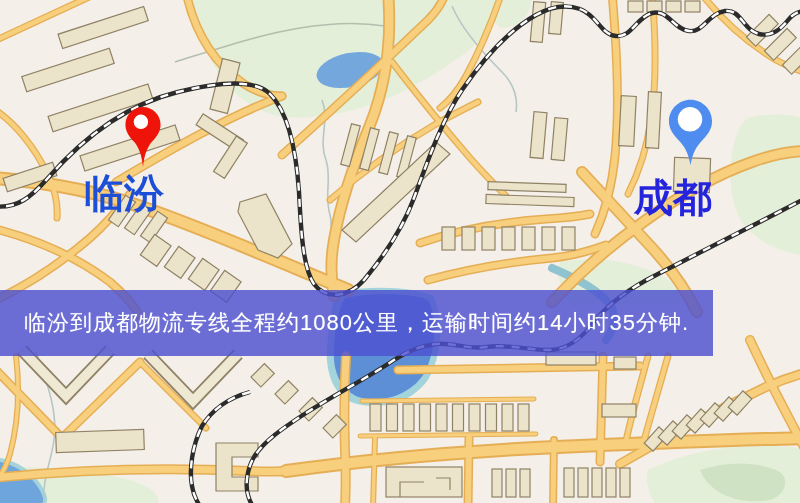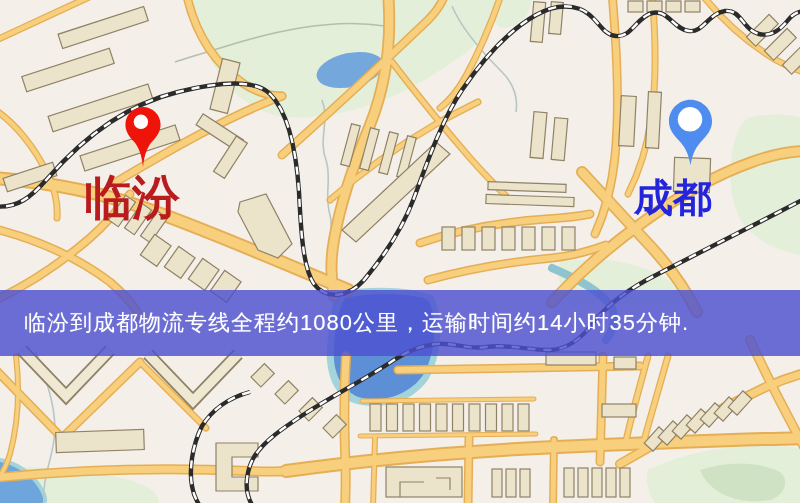--- a/index.html
+++ b/index.html
@@ -6,24 +6,24 @@
   #stage{
     position:relative;width:800px;height:503px;overflow:hidden;
     font-family:"Liberation Sans",sans-serif;background:#f4efe8;
   }
   #mapsvg{position:absolute;left:0;top:0;}
   .pin{position:absolute;}
   .city-label{
     position:absolute;font-family:"Liberation Serif","DejaVu Serif",serif;
     font-weight:bold;white-space:nowrap;line-height:1;
   }
-  #label-origin{left:84px;top:174px;font-size:48px;color:#b91c1c;font-family:Liberation Serif, serif;}
+  #label-origin{left:84px;top:174px;font-size:40px;color:#1d4ed8;font-family:Liberation Serif, serif;}
   #label-destination{left:634px;top:178px;font-size:39px;color:#2424dc;}
   #banner{
-    position:absolute;left:0;top:290px;width:800px;height:66px;
+    position:absolute;left:0;top:290px;width:713px;height:66px;
     background:rgba(77,80,207,0.82);
     display:flex;align-items:center;
   }
   #banner span{
     color:#ffffff;font-size:22px;padding-left:24px;letter-spacing:1px;
     text-shadow:0 0 1px rgba(255,255,255,.4);white-space:nowrap;
   }
 </style>
 </head>
 <body>

